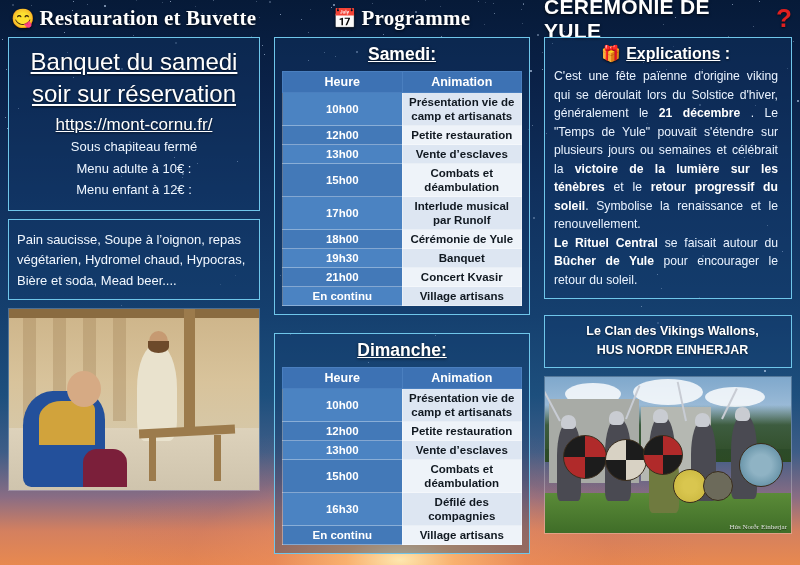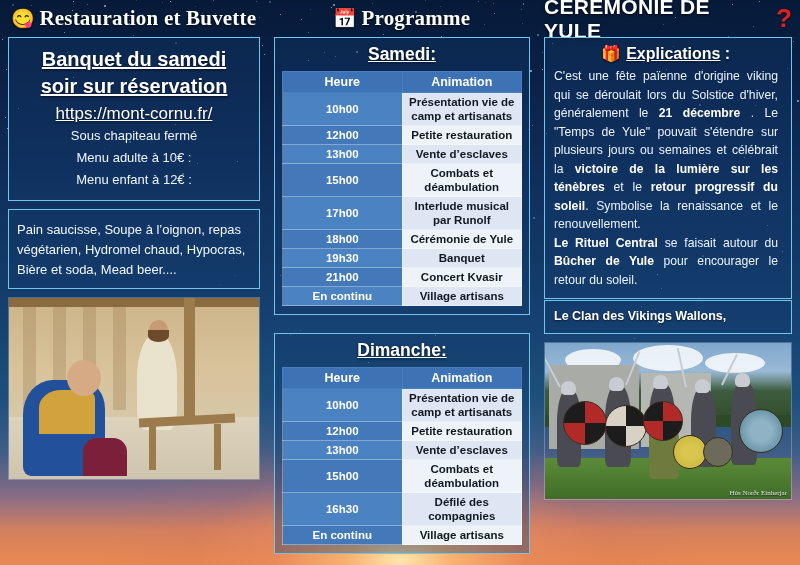--- a/index.html
+++ b/index.html
@@ -84,22 +84,22 @@
     position: relative;
   }
 
   
   .panel-banquet {
     padding: 8px 8px 10px 8px;
     text-align: center;
     color: #fff;
   }
   .banquet-title {
-    font-size: 20px;
-    font-weight: bold;
+    font-size: 24px;
+    font-weight: normal;
     text-decoration: underline;
     line-height: 1.35;
     text-shadow: 0 1px 2px rgba(0,0,0,.7);
   }
   .banquet-url {
     font-size: 17px;
     text-decoration: underline;
     margin-top: 4px;
     color: #ffffff;
     display: block;
@@ -260,27 +260,28 @@
   .expl-title u { text-decoration: underline; }
   .expl-body {
     color: #eaf3ff;
     font-size: 12.2px;
     line-height: 1.52;
     text-align: justify;
   }
   .expl-body b { color: #ffffff; font-weight: bold; }
 
   .panel-clan {
-    margin-top: 1px;
-    padding: 6px 9px 7px 9px;
+    margin-top: 16px;
+    padding: 6px 9px 7px 18px;
     color: #ffffff;
     font-size: 12.5px;
     font-weight: bold;
     line-height: 1.55;
     text-shadow: 0 1px 2px rgba(0,0,0,.6);
+    text-align: center;
   }
 </style>
 </head>
 <body>
 
 <div class="poster">
 
   <div class="stars" id="stars">
       <i style="left: 759.204px; top: 0.576463px; width: 1px; height: 1px; opacity: 0.7;"></i>
       <i style="left: 666.027px; top: 68.6495px; width: 1px; height: 1px; opacity: 0.61;"></i>
@@ -614,20 +615,21 @@
         <div class="expl-body">
           <span>C'est une fête païenne d'origine viking qui se déroulait lors du Solstice d'hiver, généralement le </span><b>21 décembre</b><span> . Le "Temps de Yule" pouvait s'étendre sur plusieurs jours ou semaines et célébrait la </span><b>victoire de la lumière sur les ténèbres</b><span> et le </span><b>retour progressif du soleil</b><span>. Symbolise la renaissance et le renouvellement.</span>
         </div>
         <div class="expl-body">
           <b>Le Rituel Central</b><span> se faisait autour du </span><b>Bûcher de Yule</b><span> pour encourager le retour du soleil.</span>
         </div>
       </div>
 
       <div class="panel panel-clan">
         <div>Le Clan des Vikings Wallons,</div>
+        <div>HUS NORDR EINHERJAR</div>
       </div>
 
       <div class="photo photo-right">
         <div class="vik-sky"></div>
         <div class="vik-cloud" style="left:20px;top:6px;width:56px;height:22px;"></div>
         <div class="vik-cloud" style="left:88px;top:2px;width:70px;height:26px;"></div>
         <div class="vik-cloud" style="left:160px;top:10px;width:60px;height:20px;"></div>
         <div class="vik-trees"></div>
         <div class="vik-tent" style="left:4px;top:22px;width:90px;height:84px;background:#a8aba6;"></div>
         <div class="vik-tent" style="left:96px;top:30px;width:70px;height:74px;background:#b5b8b2;"></div>

